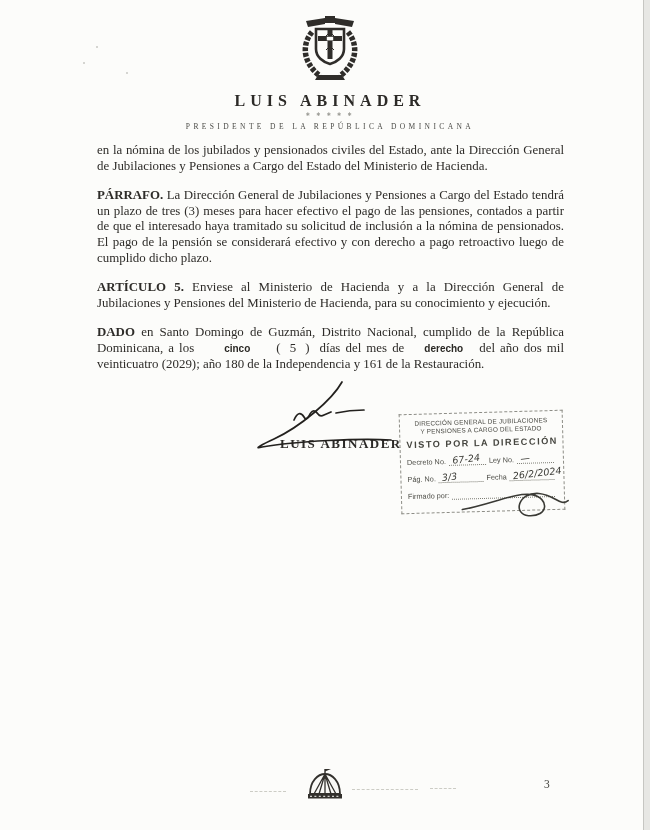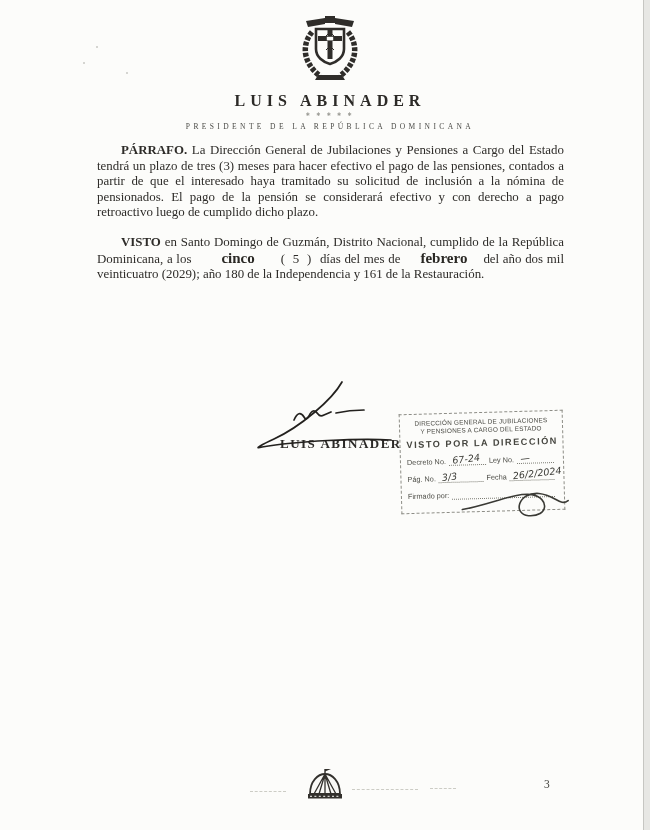--- a/index.html
+++ b/index.html
@@ -27,24 +27,24 @@
     margin-top:5px;font-size:7.5px;letter-spacing:3.4px;color:#4a4a46;
   }
 
   
   .body-text{
     position:absolute;left:97px;top:143px;width:467px;
     font-size:12.9px;line-height:15.6px;text-align:justify;color:#2e2c29;
   }
   .body-text p{margin:0 0 14px 0;}
   .body-text p.last{margin-bottom:0;}
-  .lbl{font-weight:bold;margin-left:24px;}
+  .lbl{font-weight:bold;}
   .typed{
-    font-family:Liberation Serif, serif;
-    font-size:15px;font-weight:700;color:#2a2824;
+    font-family:Liberation Sans, sans-serif;
+    font-size:10px;font-weight:700;color:#2a2824;
   }
   .typed.day{margin:0 26px 0 30px;}
   .typed.month{margin:0 16px 0 20px;}
   .paren{letter-spacing:2px;margin-right:3px;}
 
   
   .sig{position:absolute;left:238px;top:380px;width:205px;height:82px;}
   .sig svg{position:absolute;left:0;top:0;}
   .sig-name{
     position:absolute;left:42px;top:56px;
@@ -106,28 +106,31 @@
         <path d="M14 18 C4 30 4 48 22 62" stroke="#2f2d2a" stroke-width="5.5" fill="none" stroke-dasharray="4 1.6"></path>
         <path d="M50 18 C60 30 60 48 42 62" stroke="#2f2d2a" stroke-width="5.5" fill="none" stroke-dasharray="4 1.6"></path>
       </svg>
     </span>
     <div class="doc-name">LUIS ABINADER</div>
     <div class="ornament">✱ ✱ ✱ ✱ ✱</div>
     <div class="doc-subtitle">PRESIDENTE DE LA REPÚBLICA DOMINICANA</div>
   </div>
 
   <div class="body-text">
+    <p><span>en la nómina de los jubilados y pensionados civiles del Estado, ante la Dirección General de Jubilaciones y Pensiones a Cargo del Estado del Ministerio de Hacienda.</span></p>
 
     <p><span class="lbl">PÁRRAFO.</span>
       <span>La Dirección General de Jubilaciones y Pensiones a Cargo del Estado tendrá un plazo de tres (3) meses para hacer efectivo el pago de las pensiones, contados a partir de que el interesado haya tramitado su solicitud de inclusión a la nómina de pensionados. El pago de la pensión se considerará efectivo y con derecho a pago retroactivo luego de cumplido dicho plazo.</span></p>
 
+    <p><span class="lbl">ARTÍCULO 5.</span>
+      <span>Enviese al Ministerio de Hacienda y a la Dirección General de Jubilaciones y Pensiones del Ministerio de Hacienda, para su conocimiento y ejecución.</span></p>
 
-    <p class="last"><span class="lbl">VISTO</span>
+    <p class="last"><span class="lbl">DADO</span>
       <span>en Santo Domingo de Guzmán, Distrito Nacional, cumplido de la República Dominicana, a los</span><span class="typed day">cinco</span><span class="paren">( 5 )</span>
-      <span>días del mes de</span><span class="typed month">febrero</span><span>del año dos mil veinticuatro (2029); año 180 de la Independencia y 161 de la Restauración.</span></p>
+      <span>días del mes de</span><span class="typed month">derecho</span><span>del año dos mil veinticuatro (2029); año 180 de la Independencia y 161 de la Restauración.</span></p>
   </div>
 
   <div class="sig">
     <span class="sig-name">LUIS ABINADER</span>
     <span>
       <svg width="205" height="82" viewBox="0 0 205 82">
         <g fill="none" stroke="#23211e" stroke-width="1.7" stroke-linecap="round">
           <path d="M104 2 C 94 20, 62 47, 36 59 C 25 64, 14 70, 24 67 C 58 61, 122 58, 153 60"></path>
           <path d="M56 40 q 5 -11 10 -3 q 2 4 5 -1 q 4 -9 9 -2 q 2 3 6 1 l 7 -3"></path>
           <path d="M98 33 c 9 -2 21 -3 28 -3"></path>

